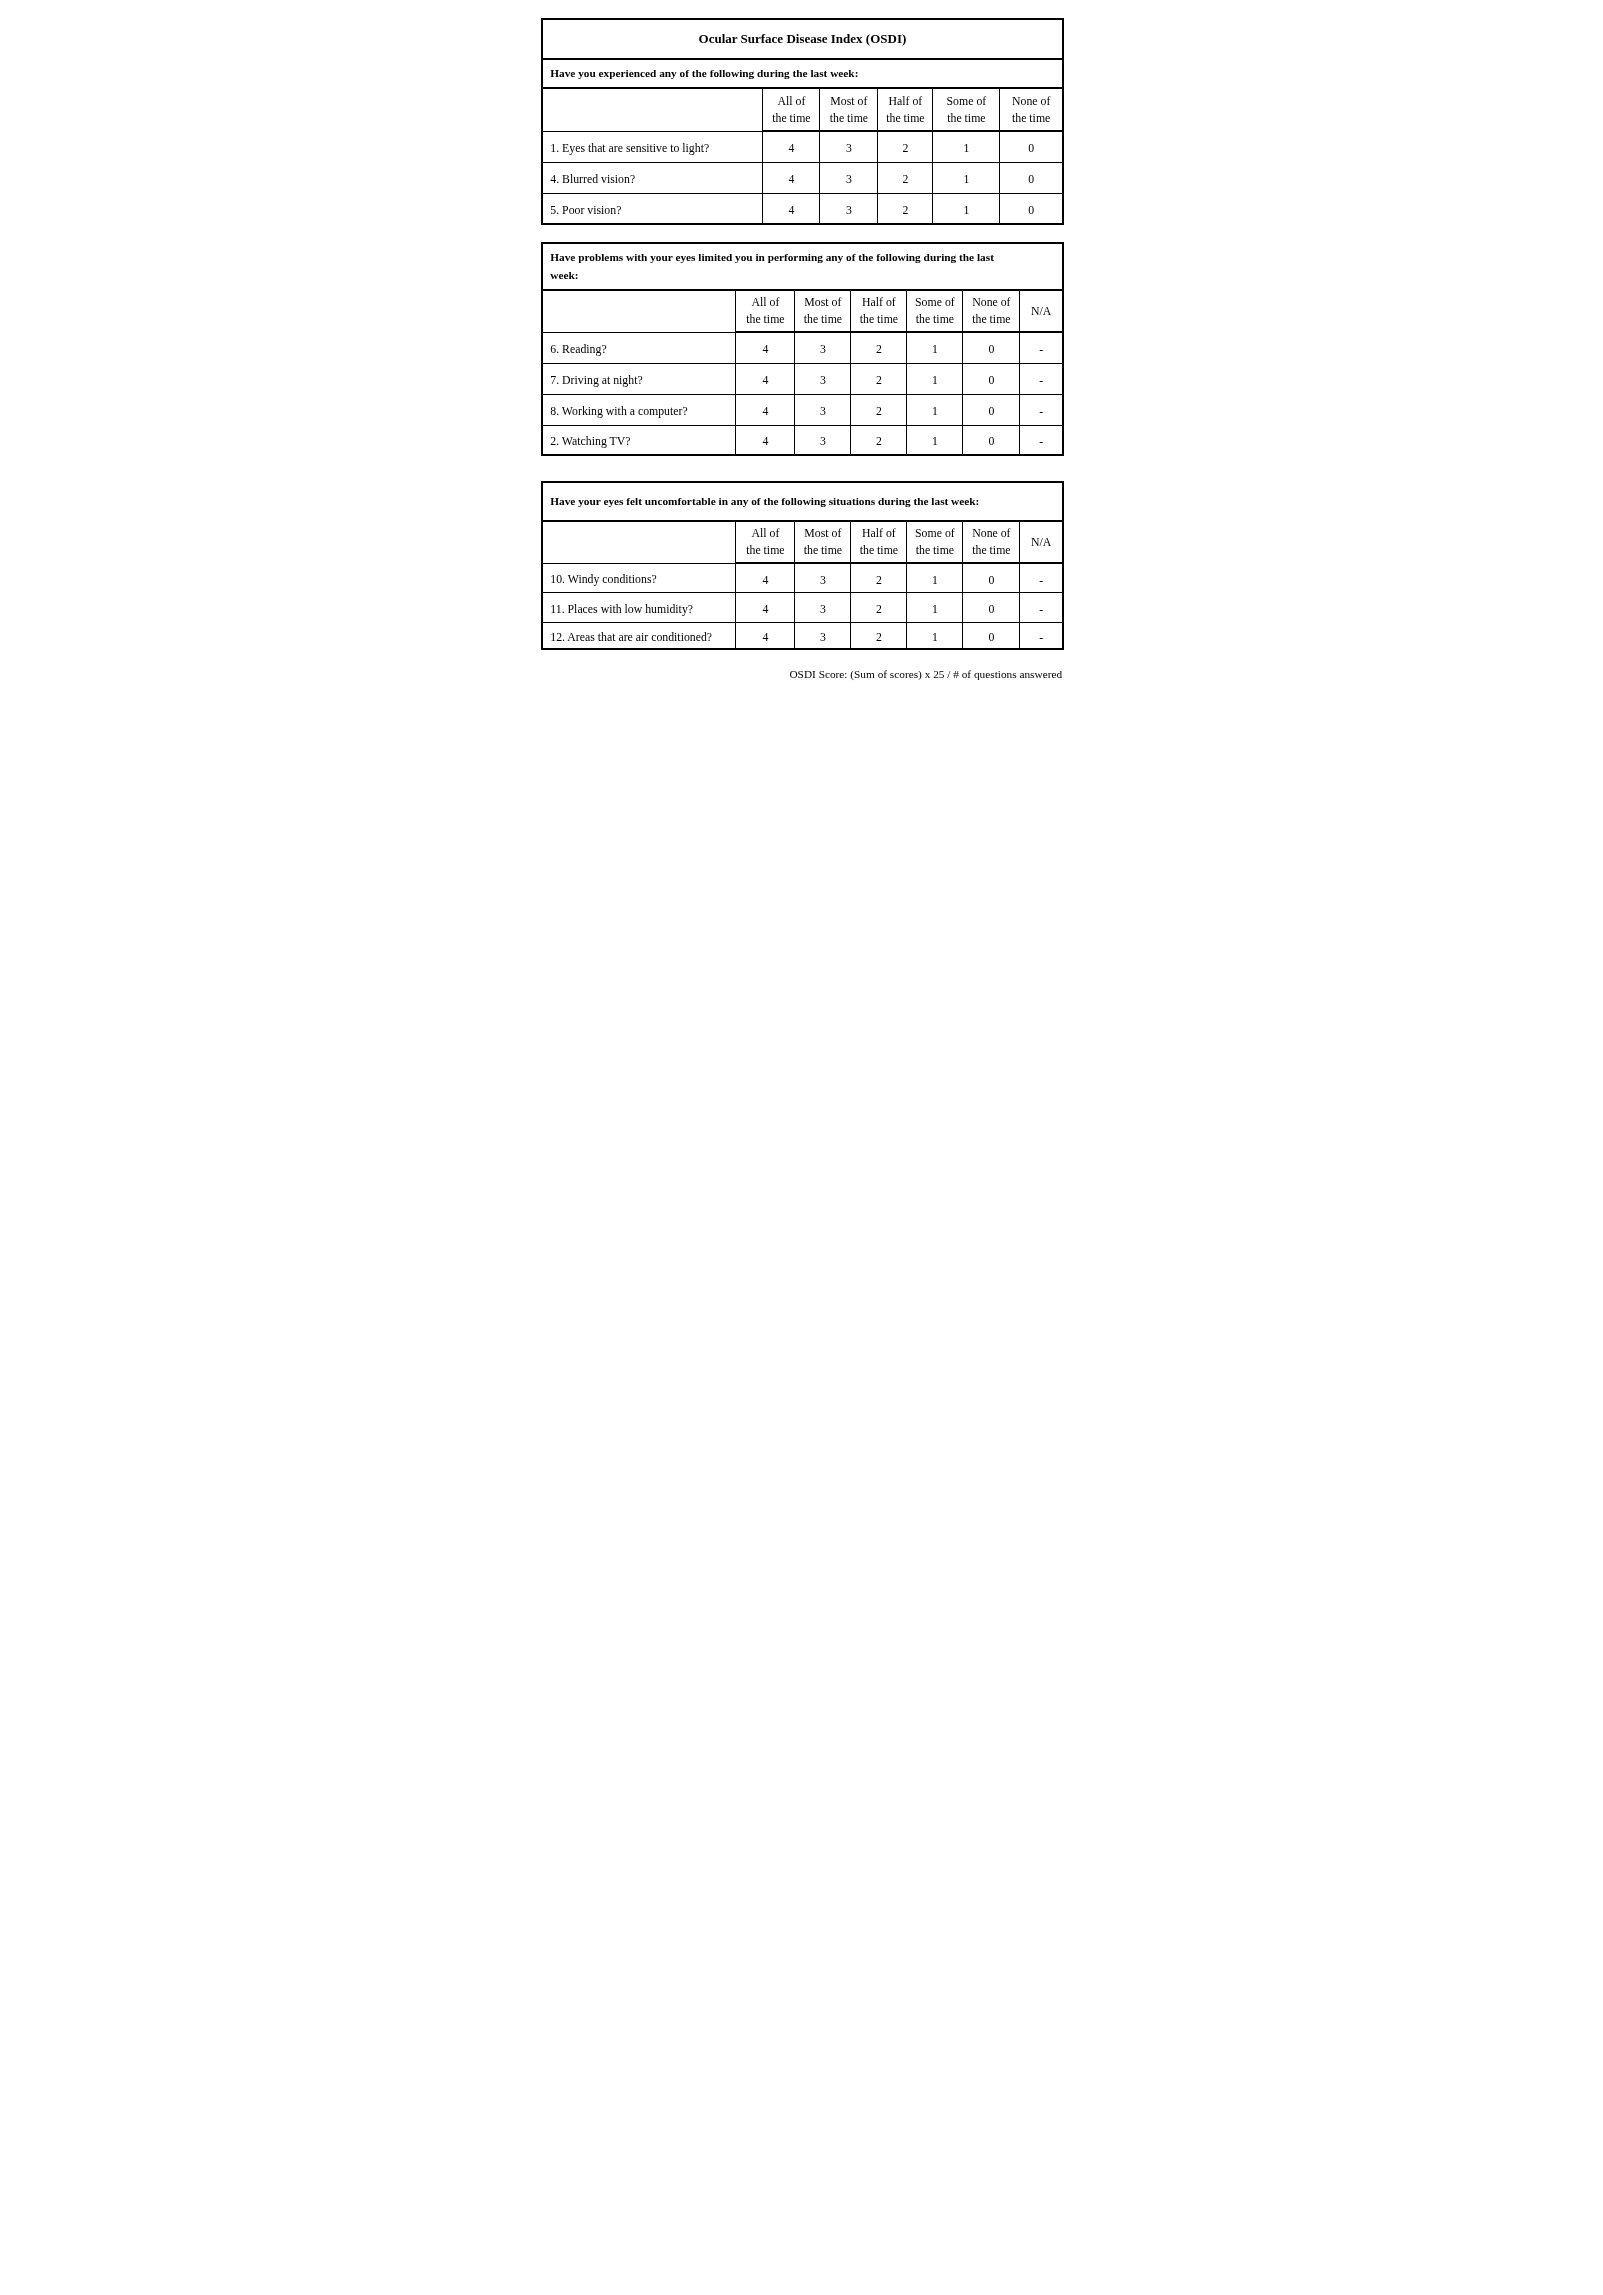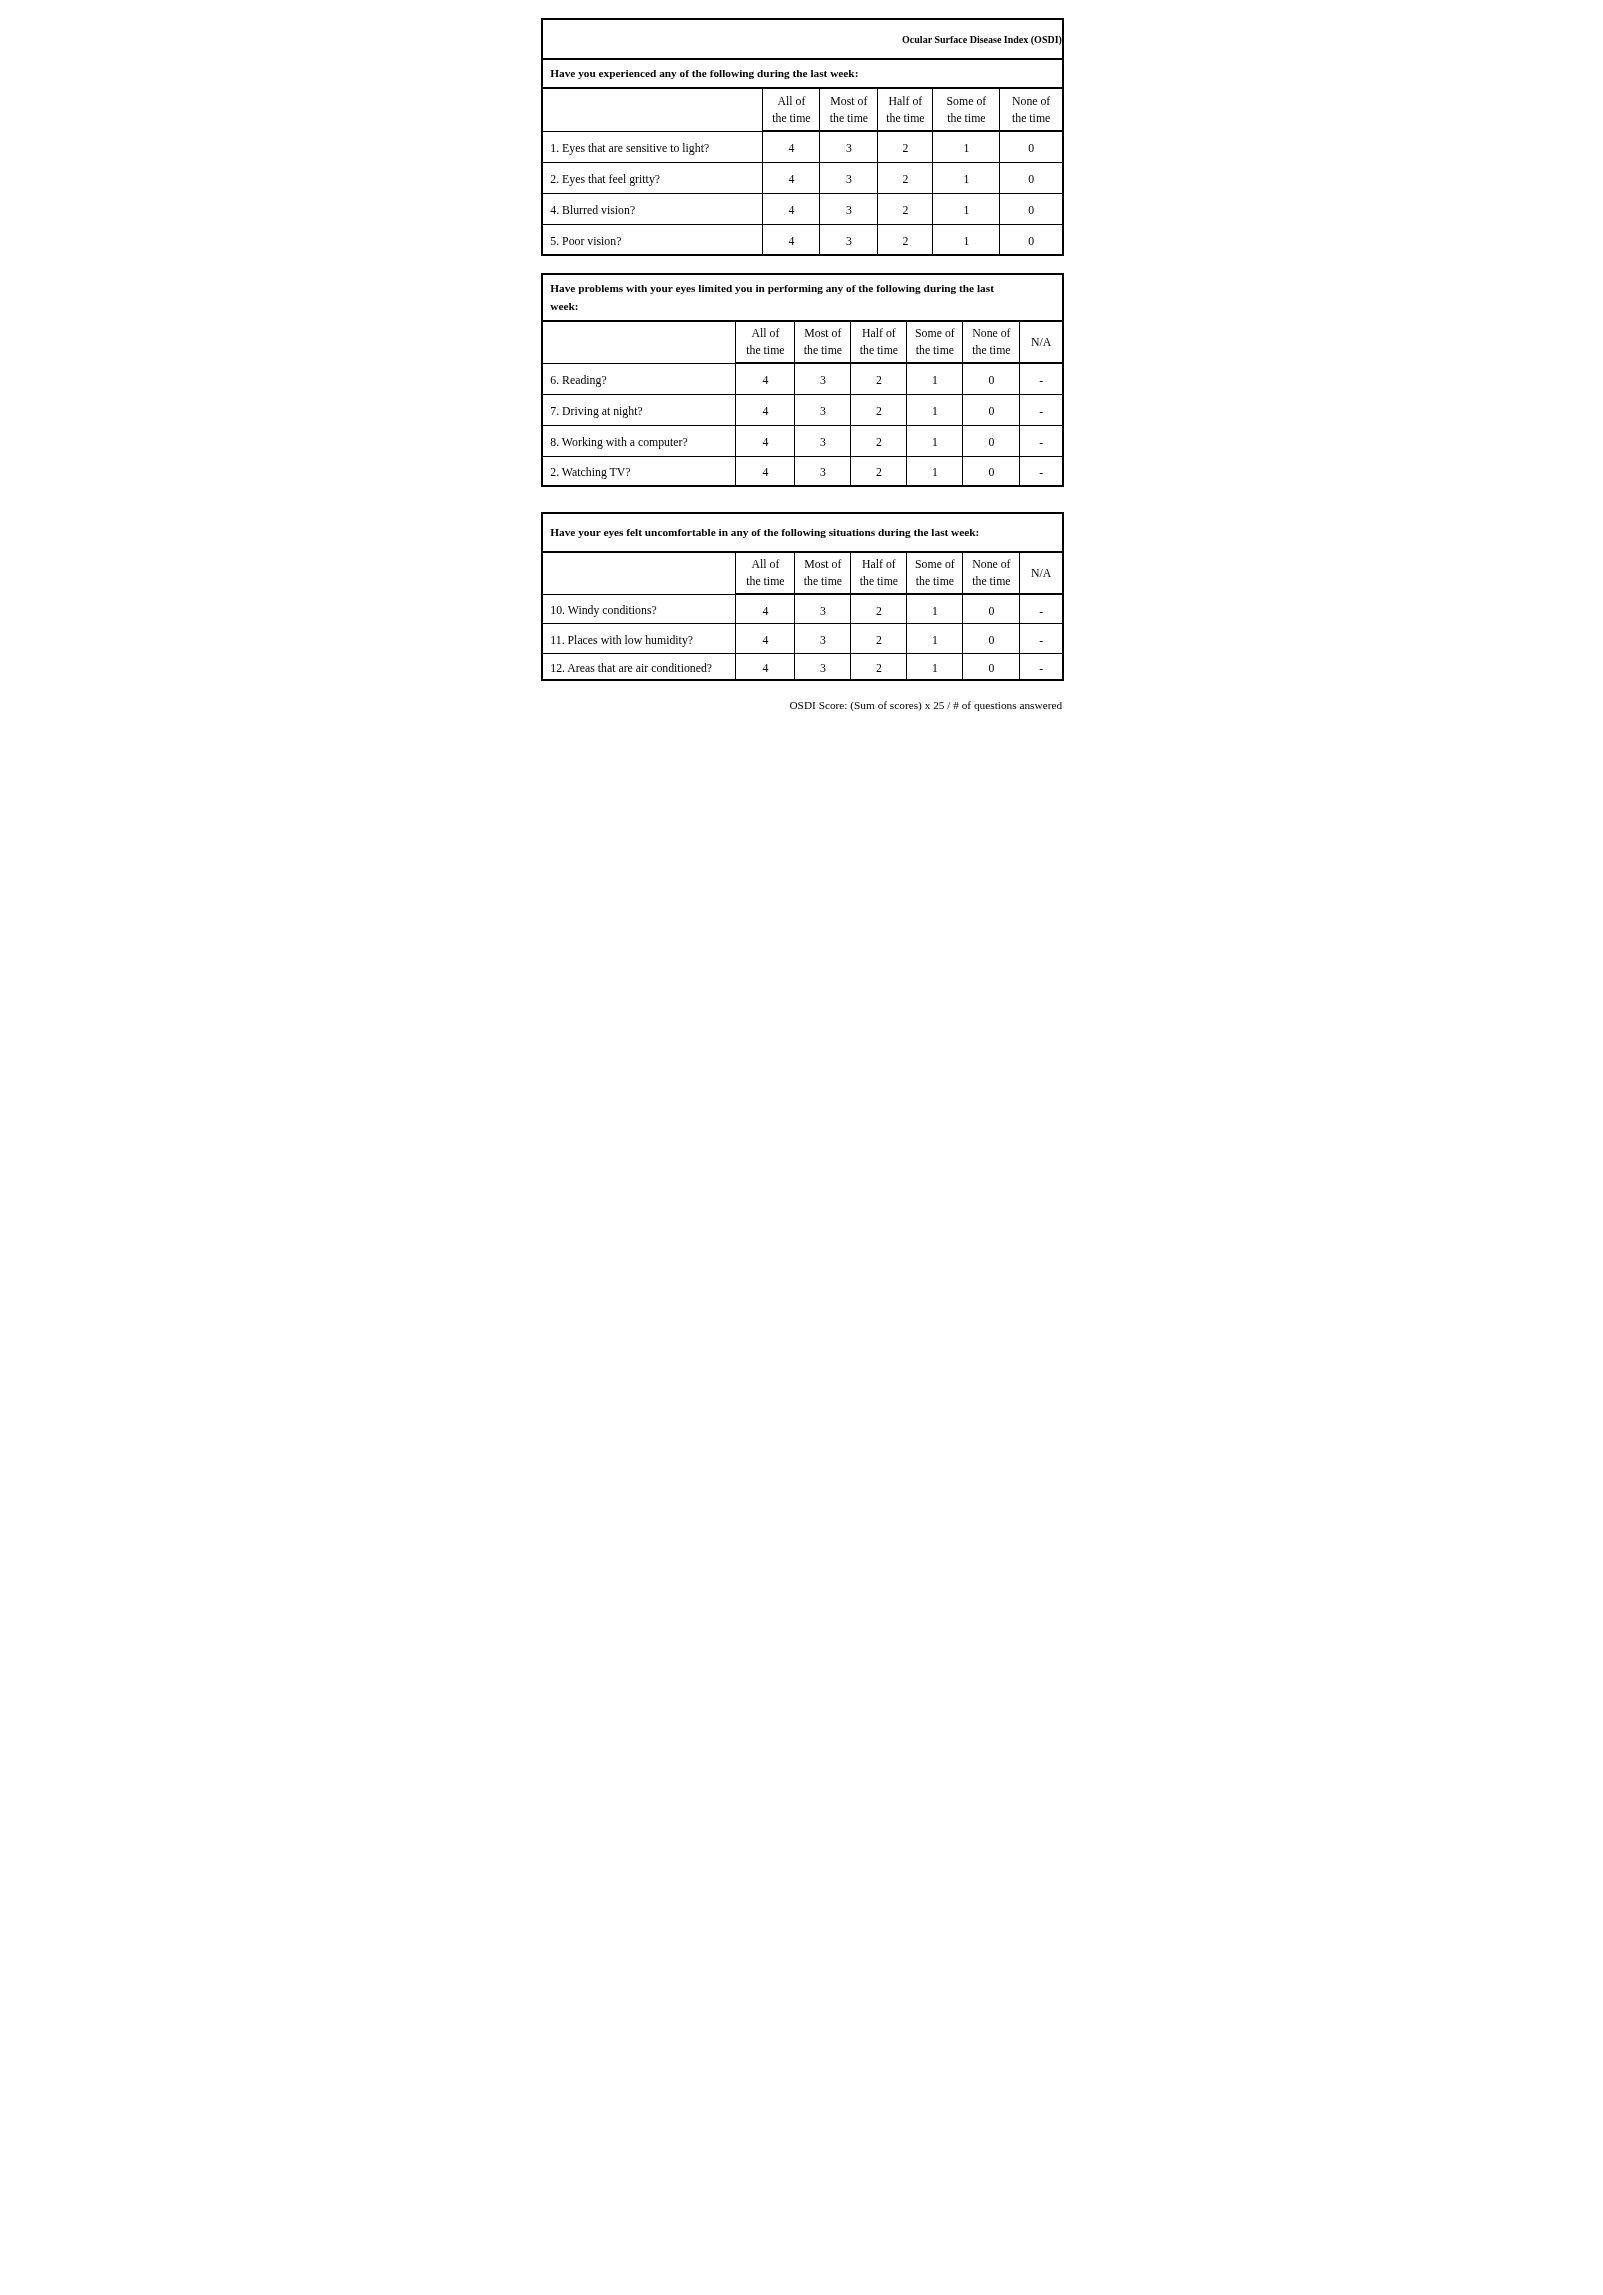--- a/index.html
+++ b/index.html
@@ -23,22 +23,22 @@
   table.osdi td, table.osdi th{
     border:1px solid #000;
     border-top-width:1.5px;
     border-bottom-width:1.5px;
     padding:0;
     overflow:hidden;
     box-sizing:border-box;
   }
   .cell-title{
     font-weight:bold;
-    font-size:10px;
-    text-align:right;
+    font-size:13px;
+    text-align:center;
     vertical-align:middle;
     border-bottom-width:2px !important;
   }
   .cell-prompt{
     font-weight:bold;
     font-size:11.3px;
     text-align:left;
     vertical-align:middle;
     padding:4.9px 4.9px 4.9px 7.4px !important;
     line-height:1.55;
@@ -119,28 +119,20 @@
     </tr>
     <tr class="h-d1">
       <td class="q">1. Eyes that are sensitive to light?</td>
       <td class="v">4</td>
       <td class="v">3</td>
       <td class="v">2</td>
       <td class="v">1</td>
       <td class="v">0</td>
     </tr>
     <tr class="h-d1">
-      <td class="q">2. Eyes that feel gritty?</td>
-      <td class="v">4</td>
-      <td class="v">3</td>
-      <td class="v">2</td>
-      <td class="v">1</td>
-      <td class="v">0</td>
-    </tr>
-    <tr class="h-d1">
       <td class="q">4. Blurred vision?</td>
       <td class="v">4</td>
       <td class="v">3</td>
       <td class="v">2</td>
       <td class="v">1</td>
       <td class="v">0</td>
     </tr>
     <tr class="h-d1">
       <td class="q">5. Poor vision?</td>
       <td class="v">4</td>

